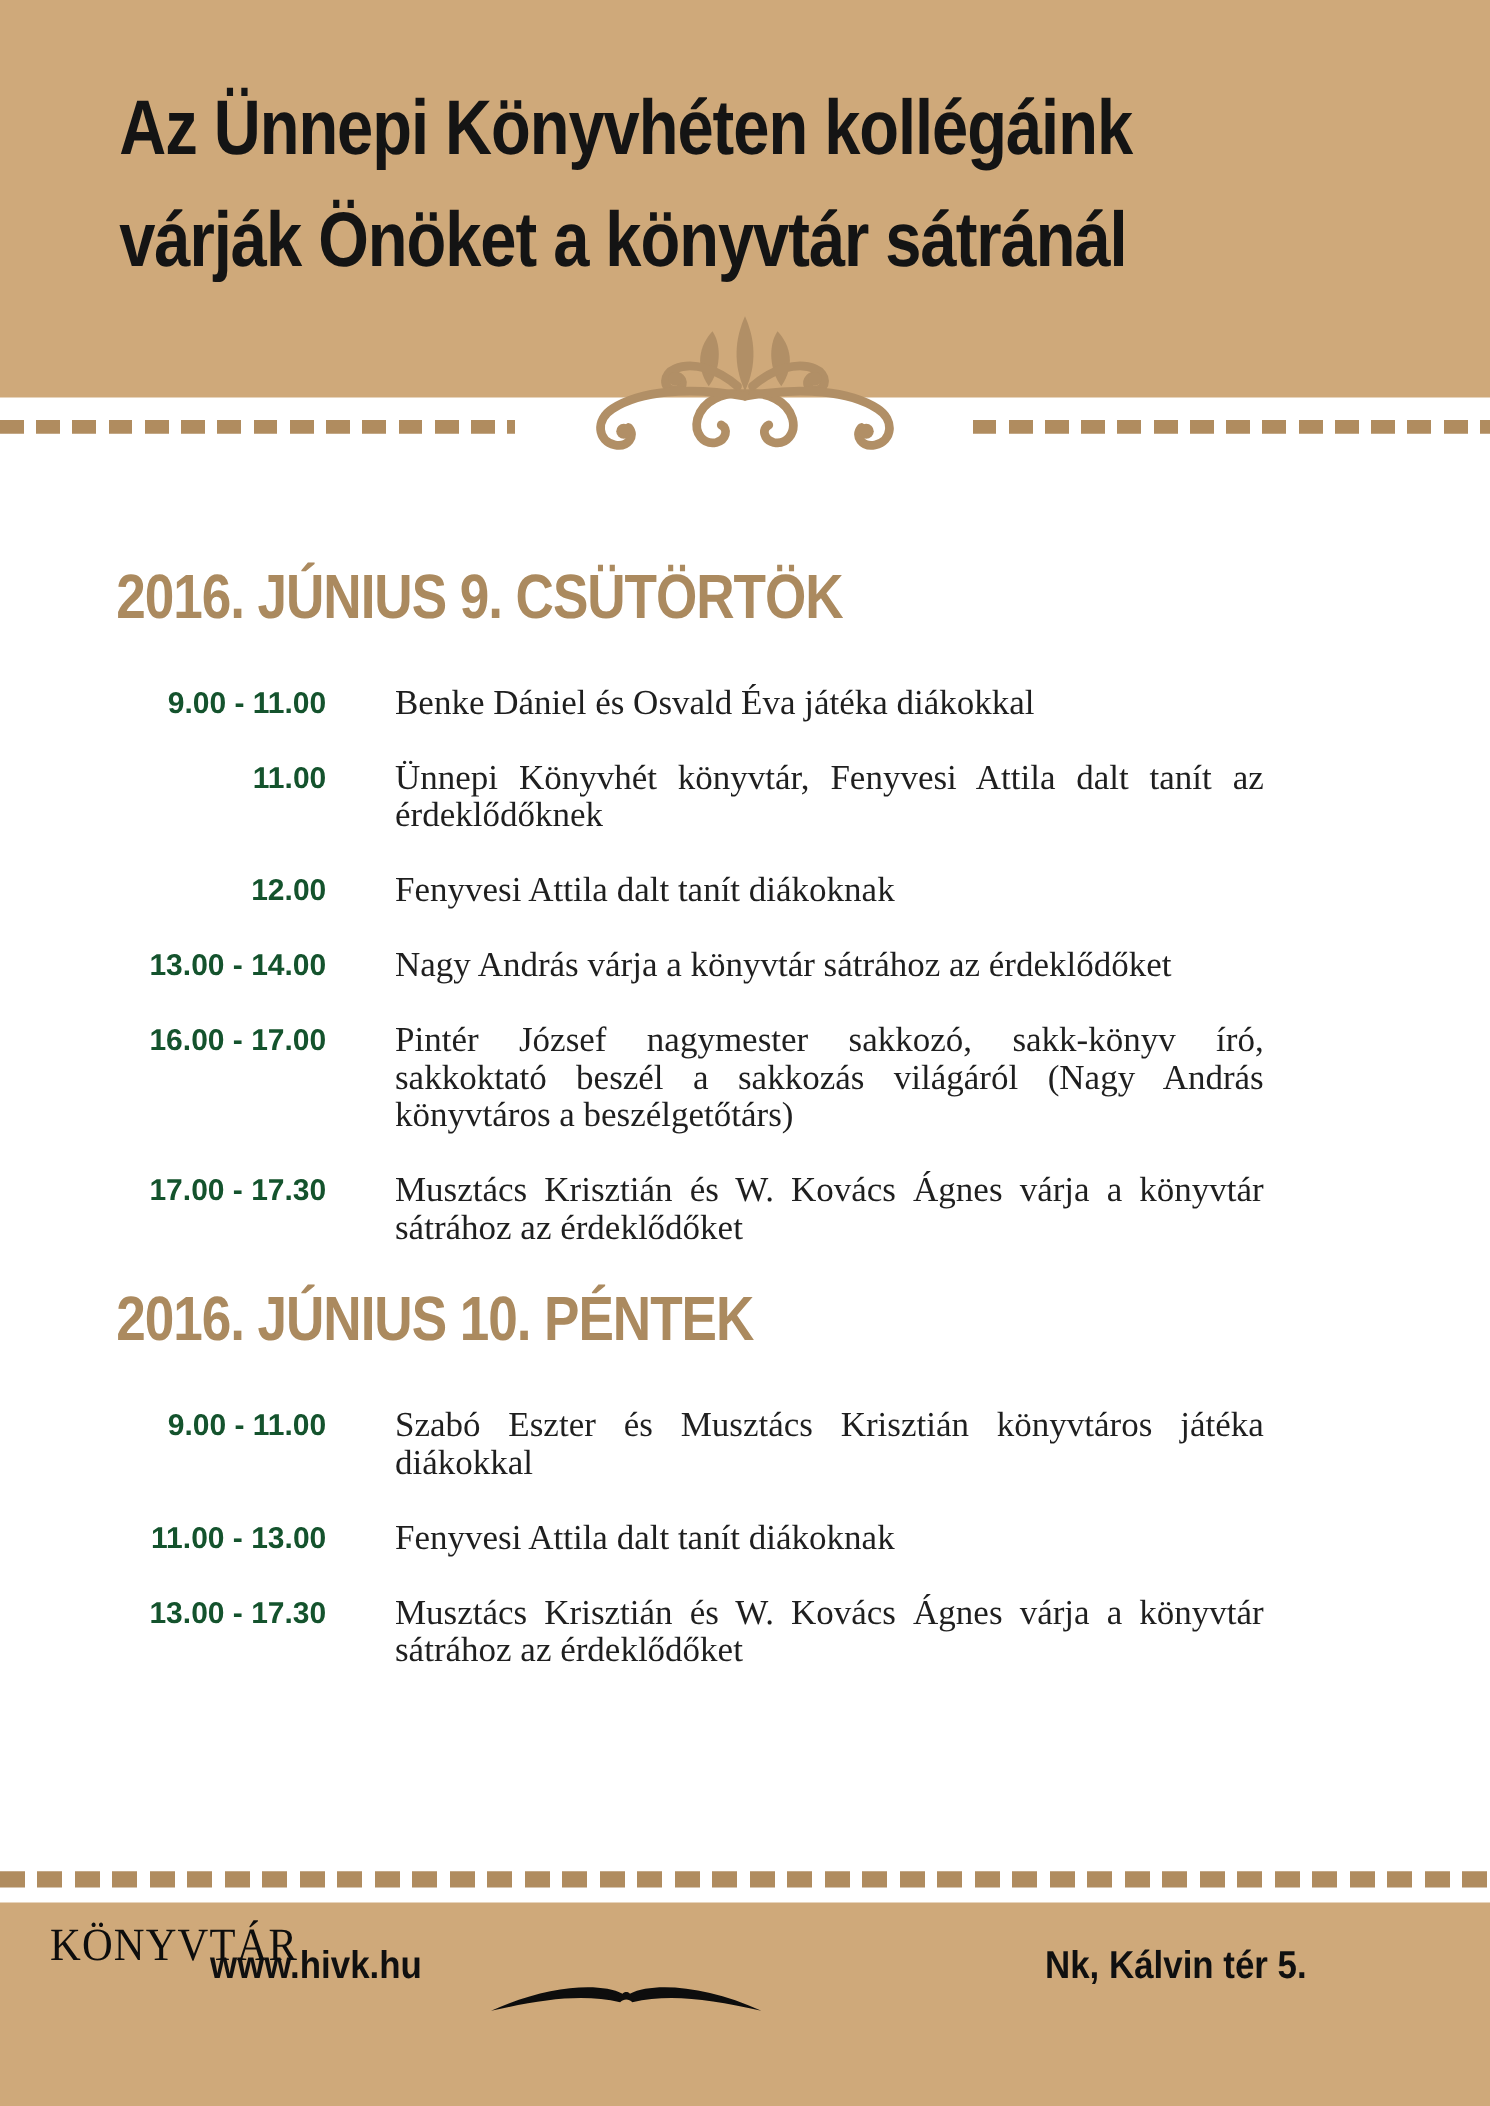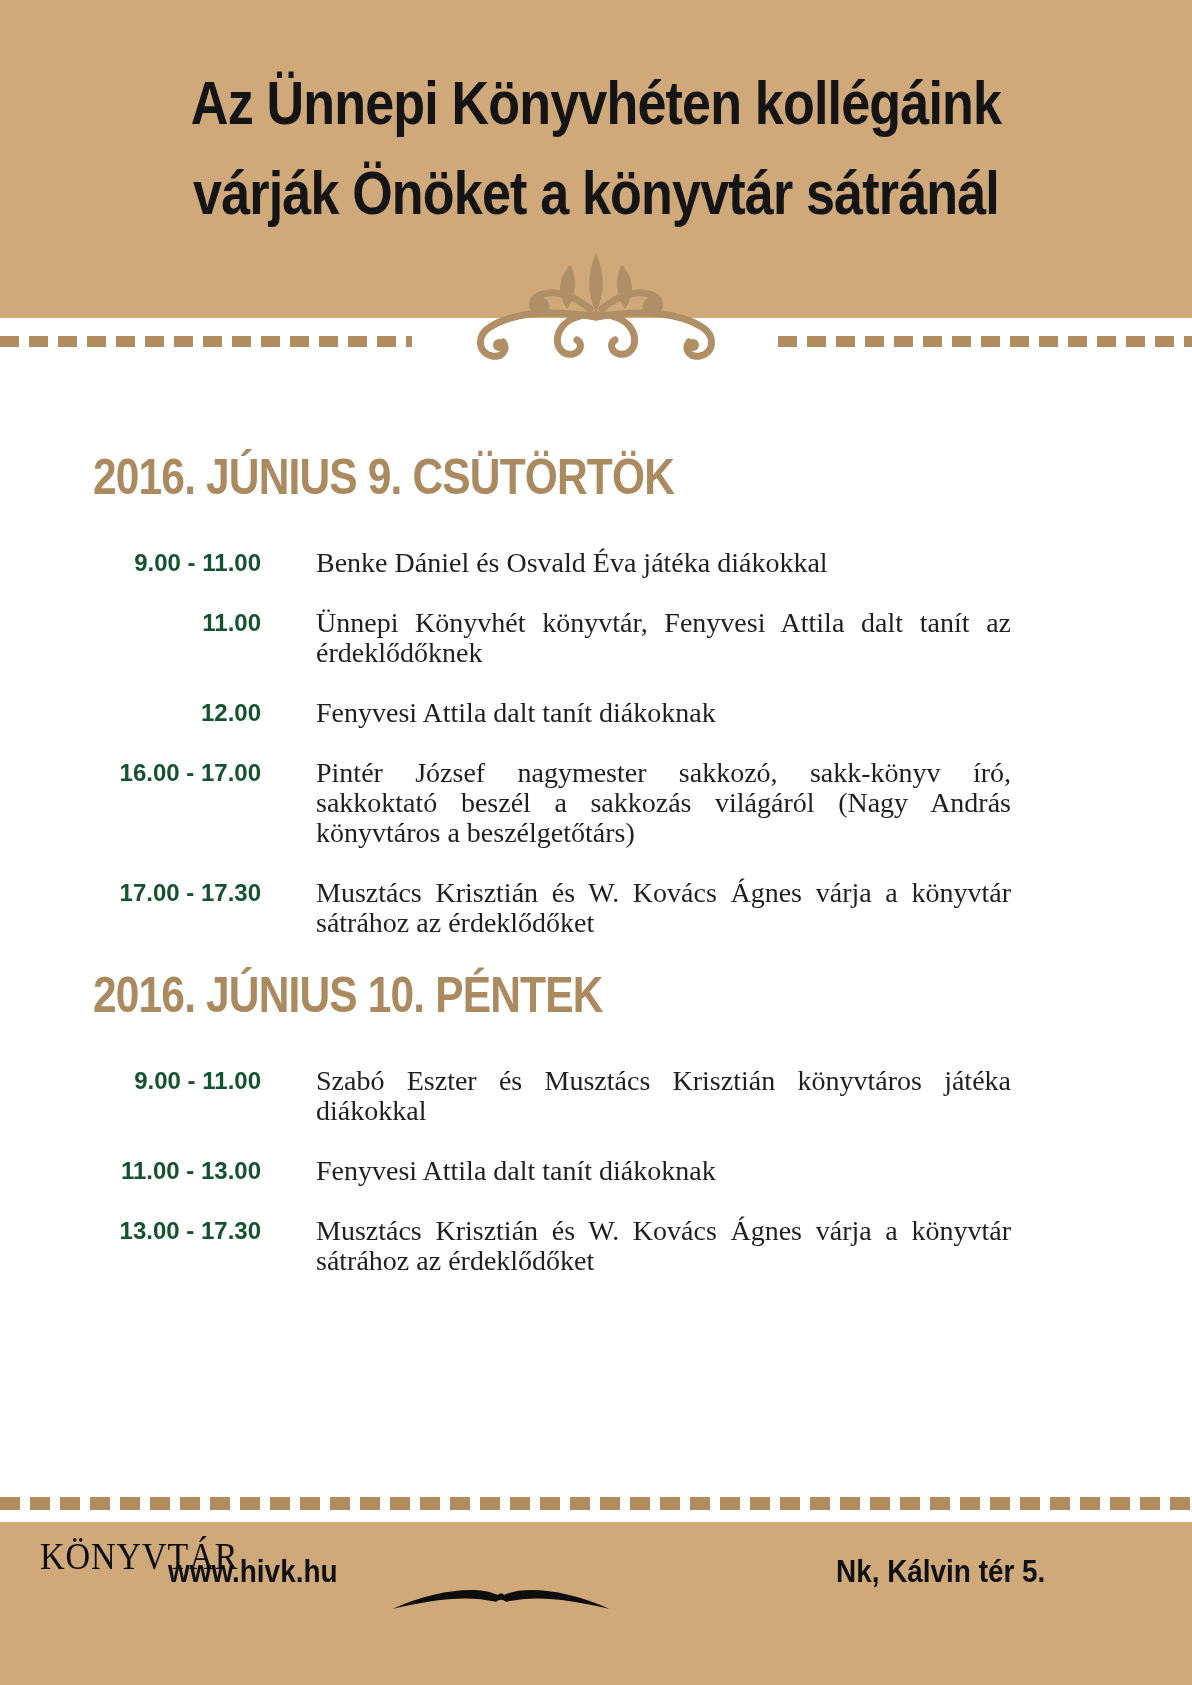--- a/index.html
+++ b/index.html
@@ -15,21 +15,21 @@
     width:1192px;height:1685px;position:relative;overflow:hidden;
     font-family:"Liberation Sans", sans-serif;color:var(--text);
   }
   
   .header-band{
     position:absolute;left:0;top:0;width:1192px;height:318px;
     background:var(--band);
   }
   .poster-title{
     position:absolute;left:0;top:58px;width:1192px;
-    text-align:center;font-weight:700;font-size:62px;line-height:90px;
+    text-align:left;font-weight:700;font-size:62px;line-height:90px;
     color:#141414;letter-spacing:-1px;
   }
   .title-line{display:block;transform:scaleX(0.84);transform-origin:50% 50%;white-space:nowrap;}
   
   .dash-strip{
     position:absolute;height:11px;
     background:repeating-linear-gradient(90deg,var(--dash) 0 19px,transparent 19px 29px);
   }
   .dash-left{left:0;top:336px;width:412px;}
   .dash-right{left:778px;top:336px;width:414px;}
@@ -136,20 +136,24 @@
   <div class="row">
     <div class="event-time">11.00</div>
     <div class="event-desc">Ünnepi Könyvhét könyvtár, Fenyvesi Attila dalt tanít az érdeklődőknek</div>
   </div>
 
   <div class="row">
     <div class="event-time">12.00</div>
     <div class="event-desc">Fenyvesi Attila dalt tanít diákoknak</div>
   </div>
 
+  <div class="row">
+    <div class="event-time">13.00 - 14.00</div>
+    <div class="event-desc">Nagy András várja a könyvtár sátrához az érdeklődőket</div>
+  </div>
 
 
   <div class="row">
     <div class="event-time">16.00 - 17.00</div>
     <div class="event-desc">Pintér József nagymester sakkozó, sakk-könyv író, sakkoktató beszél a sakkozás világáról (Nagy András könyvtáros a beszélgetőtárs)</div>
   </div>
 
   <div class="row">
     <div class="event-time">17.00 - 17.30</div>
     <div class="event-desc">Musztács Krisztián és W. Kovács Ágnes várja a könyvtár sátrához az érdeklődőket</div>

